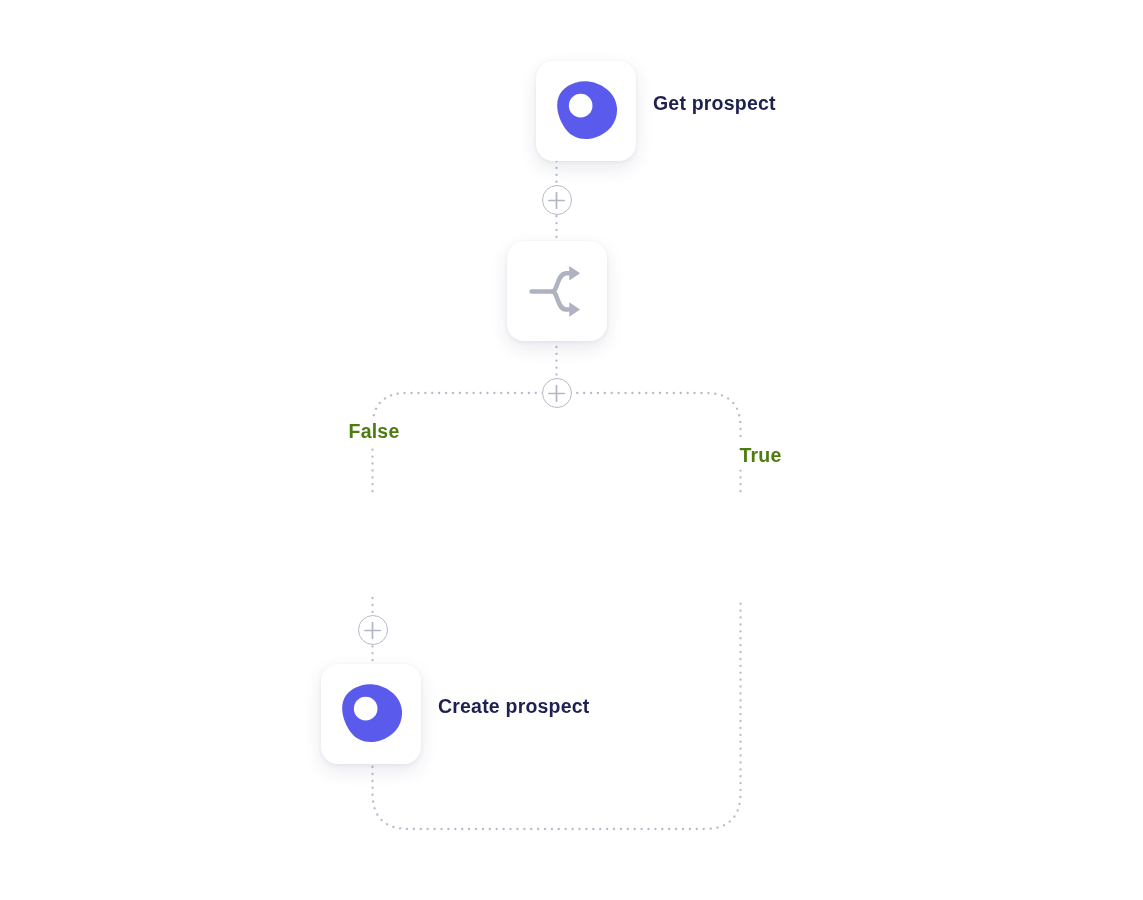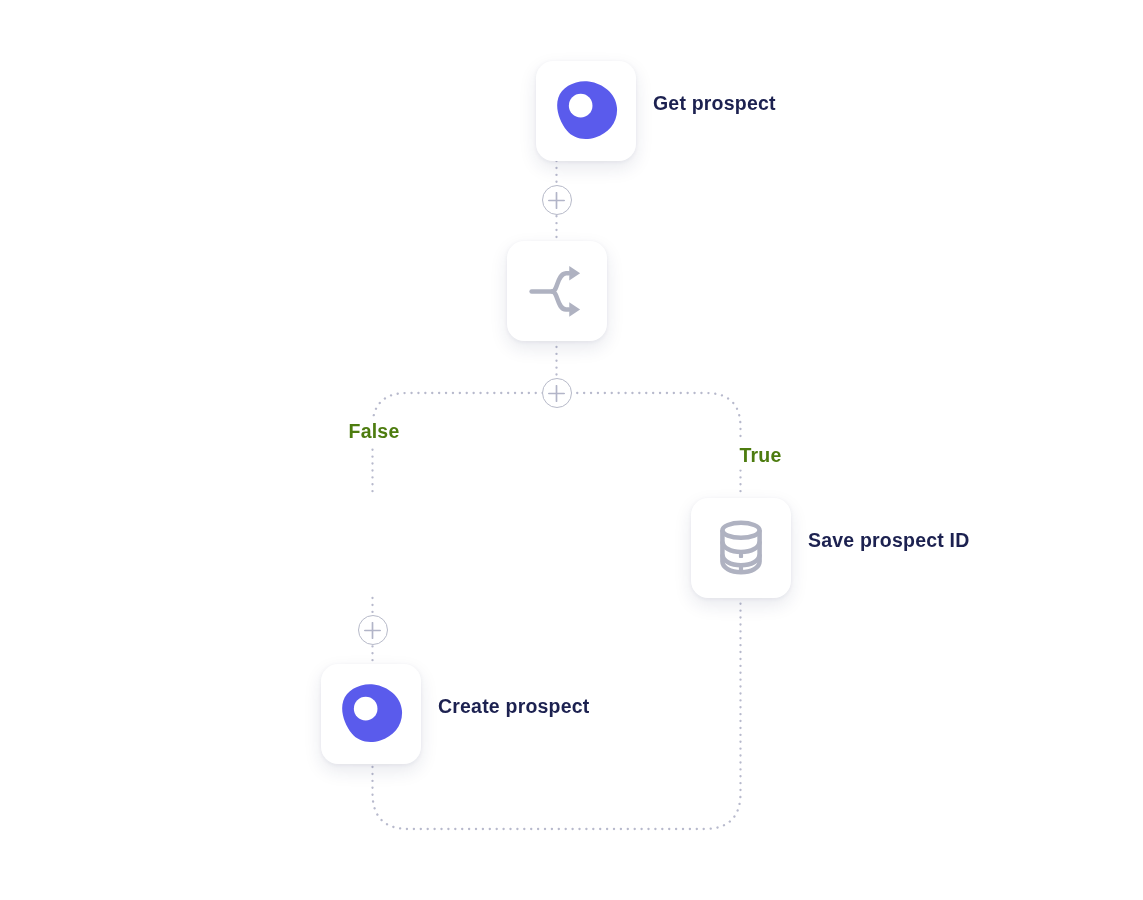--- a/index.html
+++ b/index.html
@@ -134,35 +134,20 @@
         <line x1="8.5" y1="0.8" x2="8.5" y2="16.2"></line>
         <line x1="0.8" y1="8.5" x2="16.2" y2="8.5"></line>
       </g>
     </svg>
   </button>
 
   <div class="branch-label" style="left:374px; top:431px;">False</div>
   <div class="branch-label" style="left:740.5px; top:455px;margin-left:20px;">True</div>
 
 
-  <div class="node" style="left:691px; top:498px;">
-    <div class="card">
-      <svg width="58" height="60" viewBox="0 0 64 64">
-        <g fill="none" stroke="#afb2c1" stroke-width="5">
-          <ellipse cx="32" cy="12.5" rx="20.5" ry="8.3"></ellipse>
-          <path d="M11.5 12.5 V47 C11.5 53.8 20.7 58.7 32 58.7 C43.3 58.7 52.5 53.8 52.5 47 V12.5"></path>
-          <path d="M11.5 24.8 C11.5 31.6 20.7 36.5 32 36.5 C43.3 36.5 52.5 31.6 52.5 24.8"></path>
-          <path d="M11.5 39.3 C11.5 46.1 20.7 51 32 51 C43.3 51 52.5 46.1 52.5 39.3"></path>
-        </g>
-        <rect x="29.7" y="38.4" width="4.6" height="4.6" rx="1" fill="#afb2c1"></rect>
-        <rect x="29.7" y="52.6" width="4.6" height="4.6" rx="1" fill="#afb2c1"></rect>
-      </svg>
-    </div>
-    <div class="label">Save prospect ID</div>
-  </div>
 
   <button class="plus-btn" style="left:372.5px; top:630px;">
     <svg width="17" height="17" viewBox="0 0 17 17">
       <g stroke="#b2b5c8" stroke-width="1.7" stroke-linecap="round">
         <line x1="8.5" y1="0.8" x2="8.5" y2="16.2"></line>
         <line x1="0.8" y1="8.5" x2="16.2" y2="8.5"></line>
       </g>
     </svg>
   </button>
 

